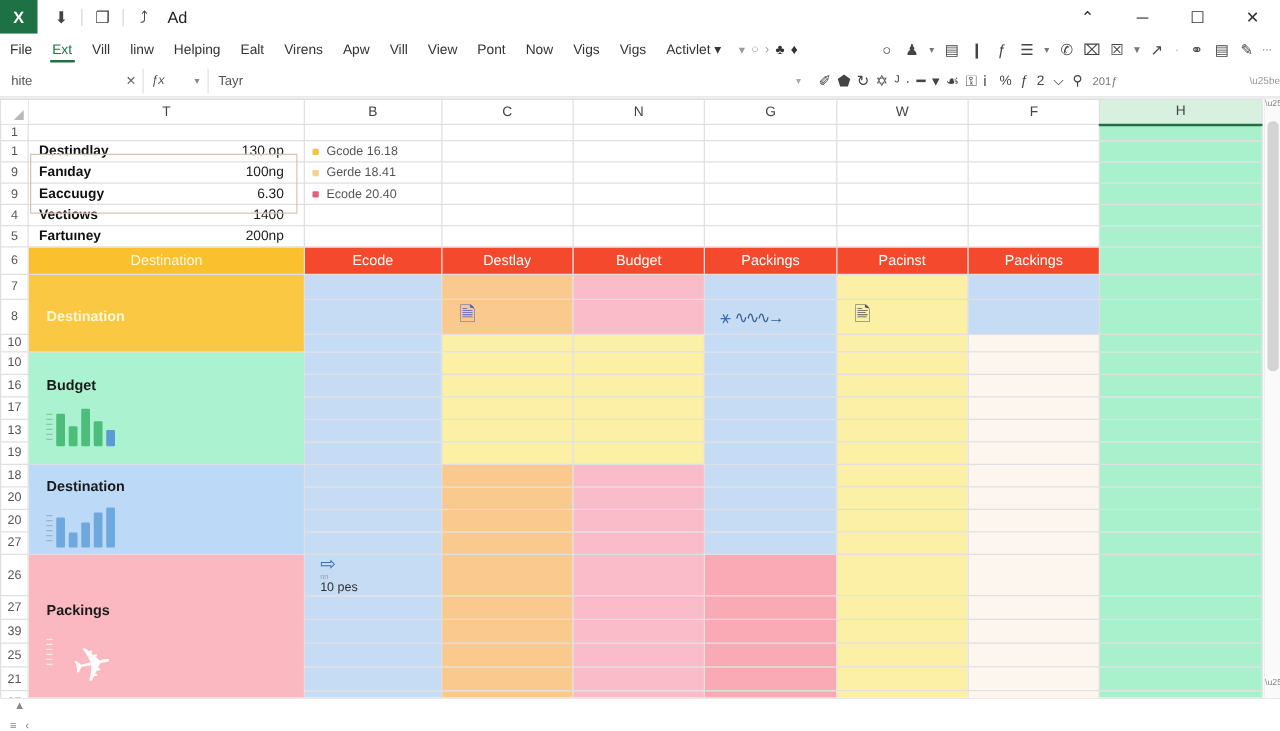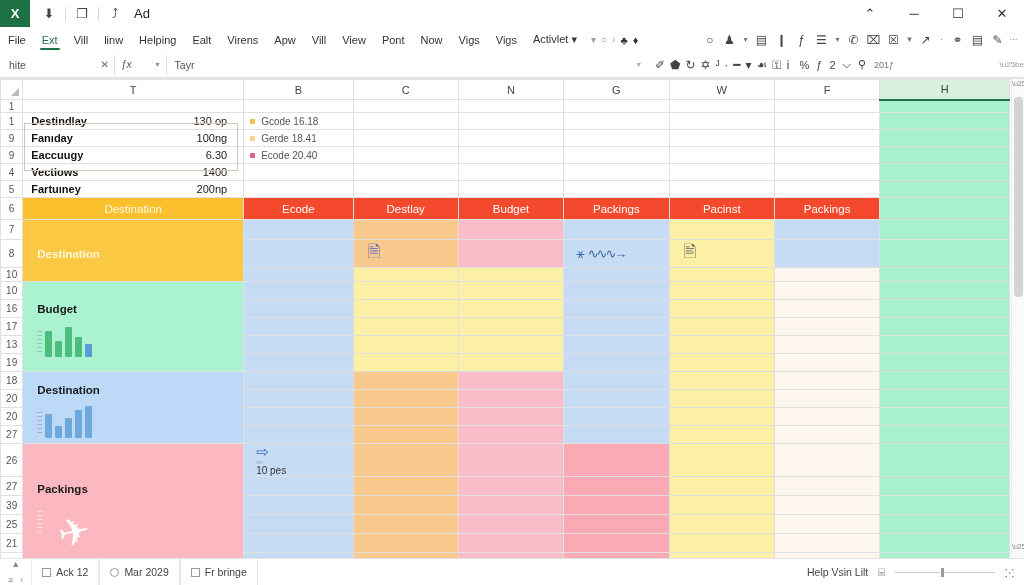--- a/index.html
+++ b/index.html
@@ -665,36 +665,14 @@
   <div class="statusbar">
     <div class="sheetnav">
       <div class="navrow">
         <span>▲</span>
       </div>
       <div class="navrow">
         <span>≡</span>
         <span>‹</span>
       </div>
     </div>
-    <div class="sheettabs">
-      <div class="stab">
-        <i class="chk"></i>
-        <span>Ack 12</span>
-      </div>
-      <div class="stab">
-        <i class="chk round"></i>
-        <span>Mar 2029</span>
-      </div>
-      <div class="stab">
-        <i class="chk"></i>
-        <span>Fr bringe</span>
-      </div>
-    </div>
-    <div class="status-right">
-      <span class="helptxt">Help Vsin Lilt</span>
-      <span class="gridglyph">⌸</span>
-      <span class="zoomslider">
-          <b></b>
-        </span>
-      <span class="gridglyph">⁙</span>
-    </div>
   </div>
 </div>
 
 </body></html>

